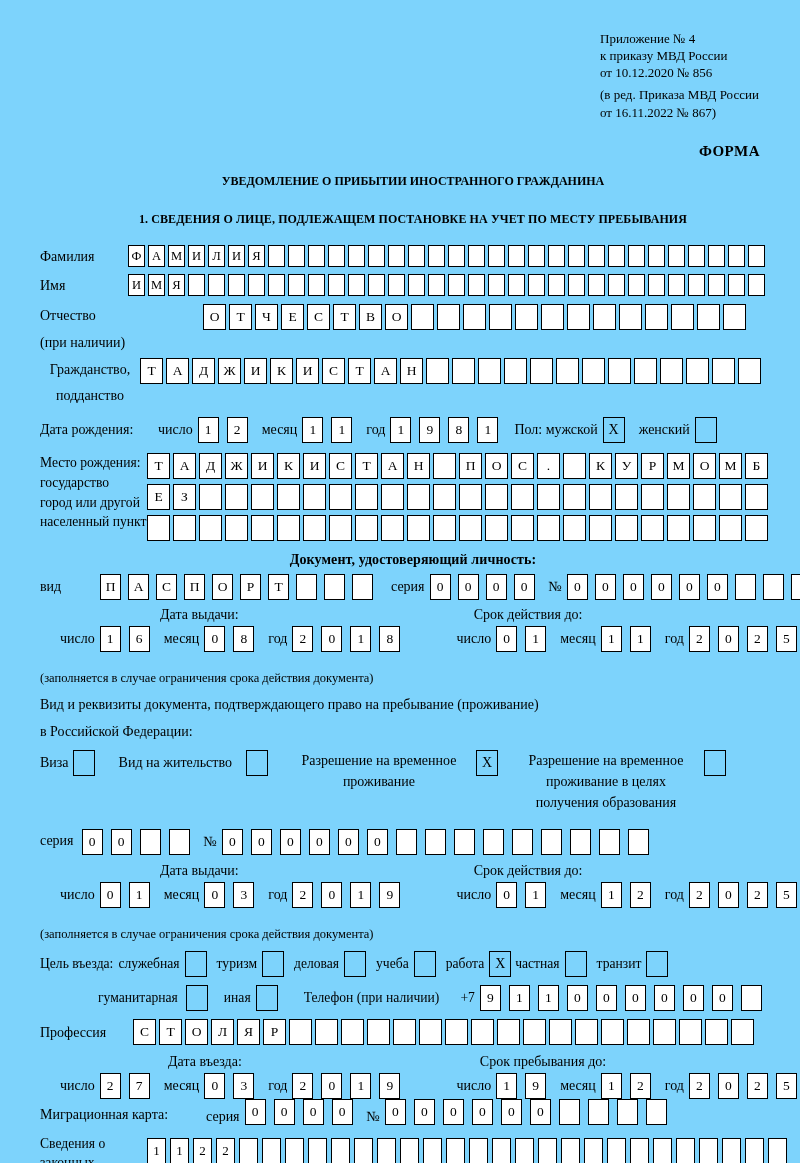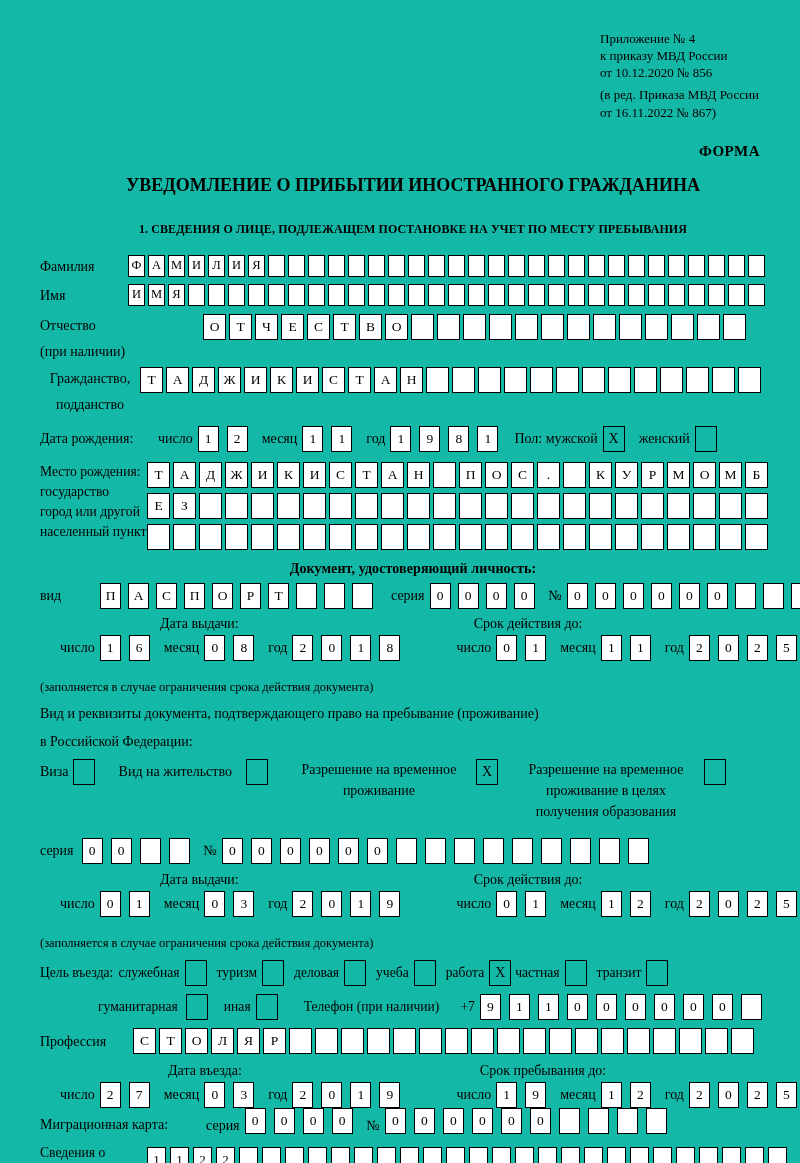--- a/index.html
+++ b/index.html
@@ -1,27 +1,27 @@
 <!DOCTYPE html>
 <html><head>
 <meta charset="utf-8">
 <style>
   html,body { margin:0; padding:0; background:#ffffff; }
   .page {
-    width:800px; height:1163px; background:#14b8a6; color:#000;
+    width:800px; height:1163px; background:#7dd3fc; color:#000;
     font-family:"Liberation Serif","DejaVu Serif",serif;
     box-sizing:border-box; padding:30px 14px 8px 40px;
     position:relative; overflow:hidden;
   }
   
   .appendix { margin-left:560px; width:200px; font-size:13px; line-height:1.32; }
   .appendix .gap { margin-top:5px; }
   .forma { text-align:right; font-weight:bold; font-size:15px; letter-spacing:.5px; margin-top:22px; padding-right:26px; }
   
-  .title { text-align:center; font-weight:bold; font-size:18px; line-height:1.55; margin-top:12px; }
+  .title { text-align:center; font-weight:bold; font-size:12px; line-height:1.55; margin-top:12px; }
   .blank-line { display:inline-block; width:58px; border-bottom:2px solid #000; height:.9em; margin-left:14px; }
   .sec-heading { text-align:center; font-weight:bold; font-size:12px; margin-top:22px; letter-spacing:.1px; white-space:nowrap; }
   
   .frow { display:flex; align-items:flex-start; }
   .lbl { font-size:14px; line-height:1.3; flex:none; }
   .lbl2 { font-size:13.6px; line-height:1.45; flex:none; }
   .boxes { display:flex; gap:3px; flex:none; }
   .boxes.g4 { gap:4px; }
   .bx { box-sizing:border-box; border:1.8px solid #000; background:#fff; flex:none;
         display:inline-flex; align-items:center; justify-content:center; }

